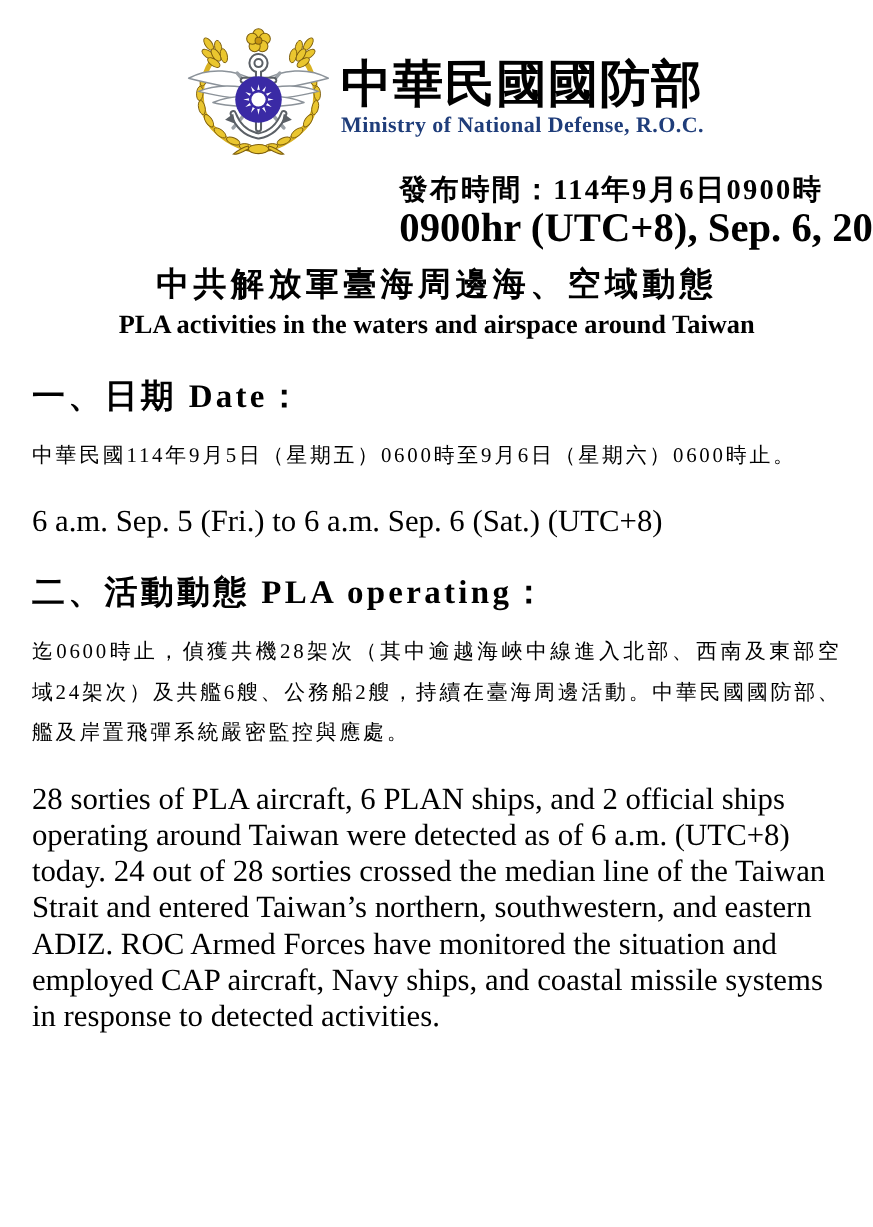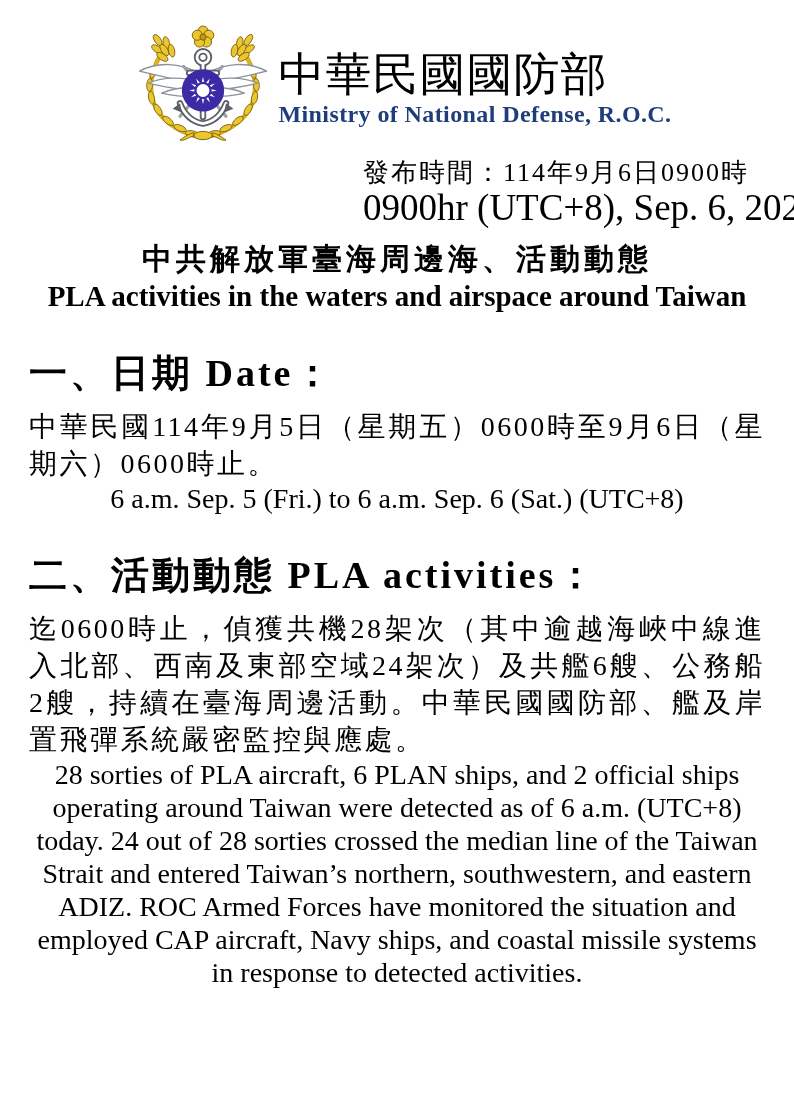--- a/index.html
+++ b/index.html
@@ -17,46 +17,46 @@
   }
   
   .masthead {
     display:flex; align-items:center; justify-content:center;
     margin-left:12px;
   }
   .emblem { flex:0 0 auto; }
   .emblem svg { display:block; }
   .org { margin-left:6px; margin-top:10px; }
   .org-zh {
-    font-size:46px; font-weight:normal; line-height:1.08;
+    font-size:46px; font-weight:bold; line-height:1.08;
     letter-spacing:1px; white-space:nowrap;
   }
   .org-en {
-    font-size:24px; font-weight:bold; color:#1F3D7A;
+    font-size:20px; font-weight:bold; color:#1F3D7A;
     letter-spacing:0.4px; margin-top:2px; white-space:nowrap;
   }
   
-  .pubtime { margin-top:12px; padding-left:334px; }
+  .pubtime { margin-top:12px; padding-left:334px;font-weight:bold; }
   .pubtime-zh { font-size:26px; letter-spacing:2px; line-height:34px; white-space:nowrap; }
   .pubtime-en { font-size:37px; line-height:35px; white-space:nowrap; }
   
   .doc-title { text-align:center; margin-top:16px; font-weight:bold; }
   .title-zh { font-size:30px; letter-spacing:4px; line-height:36px; }
-  .title-en { font-size:29px; line-height:34px; margin-top:2px; }
+  .title-en { font-size:24px; line-height:34px; margin-top:2px; }
   
   h2.sec-heading {
-    font-size:38px; font-weight:bold; letter-spacing:3px;
-    margin-top:42px; line-height:36px;
+    font-size:30px; font-weight:bold; letter-spacing:3px;
+    margin-top:30px; line-height:36px;
   }
   p.para-zh {
-    font-size:28px; line-height:37px; letter-spacing:2.5px;
+    font-size:19px; line-height:37px; letter-spacing:2.5px;
     text-align:justify; margin-top:17px;
   }
   p.para-en {
-    font-size:28px; line-height:33px; text-align:center;
+    font-size:28px; line-height:33px; margin-top:25px;
   }
 </style>
 </head>
 <body>
 
 <div class="page">
 
   <header class="masthead">
     <div class="emblem">
       <svg width="138" height="120" viewBox="0 0 150 130" aria-hidden="true">
@@ -161,29 +161,29 @@
       <div class="org-en">Ministry of National Defense, R.O.C.</div>
     </div>
   </header>
 
   <div class="pubtime">
     <div class="pubtime-zh">發布時間：114年9月6日0900時</div>
     <div class="pubtime-en">0900hr (UTC+8), Sep. 6, 2025</div>
   </div>
 
   <div class="doc-title">
-    <div class="title-zh">中共解放軍臺海周邊海、活動動態</div>
+    <div class="title-zh">中共解放軍臺海周邊海、空域動態</div>
     <div class="title-en">PLA activities in the waters and airspace around Taiwan</div>
   </div>
 
   <section>
     <h2 class="sec-heading">一、日期 Date：</h2>
     <p class="para-zh">中華民國114年9月5日（星期五）0600時至9月6日（星期六）0600時止。</p>
     <p class="para-en">6 a.m. Sep. 5 (Fri.) to 6 a.m. Sep. 6 (Sat.) (UTC+8)</p>
   </section>
 
   <section>
-    <h2 class="sec-heading">二、活動動態 PLA activities：</h2>
+    <h2 class="sec-heading">二、活動動態 PLA operating：</h2>
     <p class="para-zh">迄0600時止，偵獲共機28架次（其中逾越海峽中線進入北部、西南及東部空域24架次）及共艦6艘、公務船2艘，持續在臺海周邊活動。中華民國國防部、艦及岸置飛彈系統嚴密監控與應處。</p>
     <p class="para-en">28 sorties of PLA aircraft, 6 PLAN ships, and 2 official ships operating around Taiwan were detected as of 6 a.m. (UTC+8) today. 24 out of 28 sorties crossed the median line of the Taiwan Strait and entered Taiwan’s northern, southwestern, and eastern ADIZ. ROC Armed Forces have monitored the situation and employed CAP aircraft, Navy ships, and coastal missile systems in response to detected activities.</p>
   </section>
 
 </div>
 
 </body></html>

